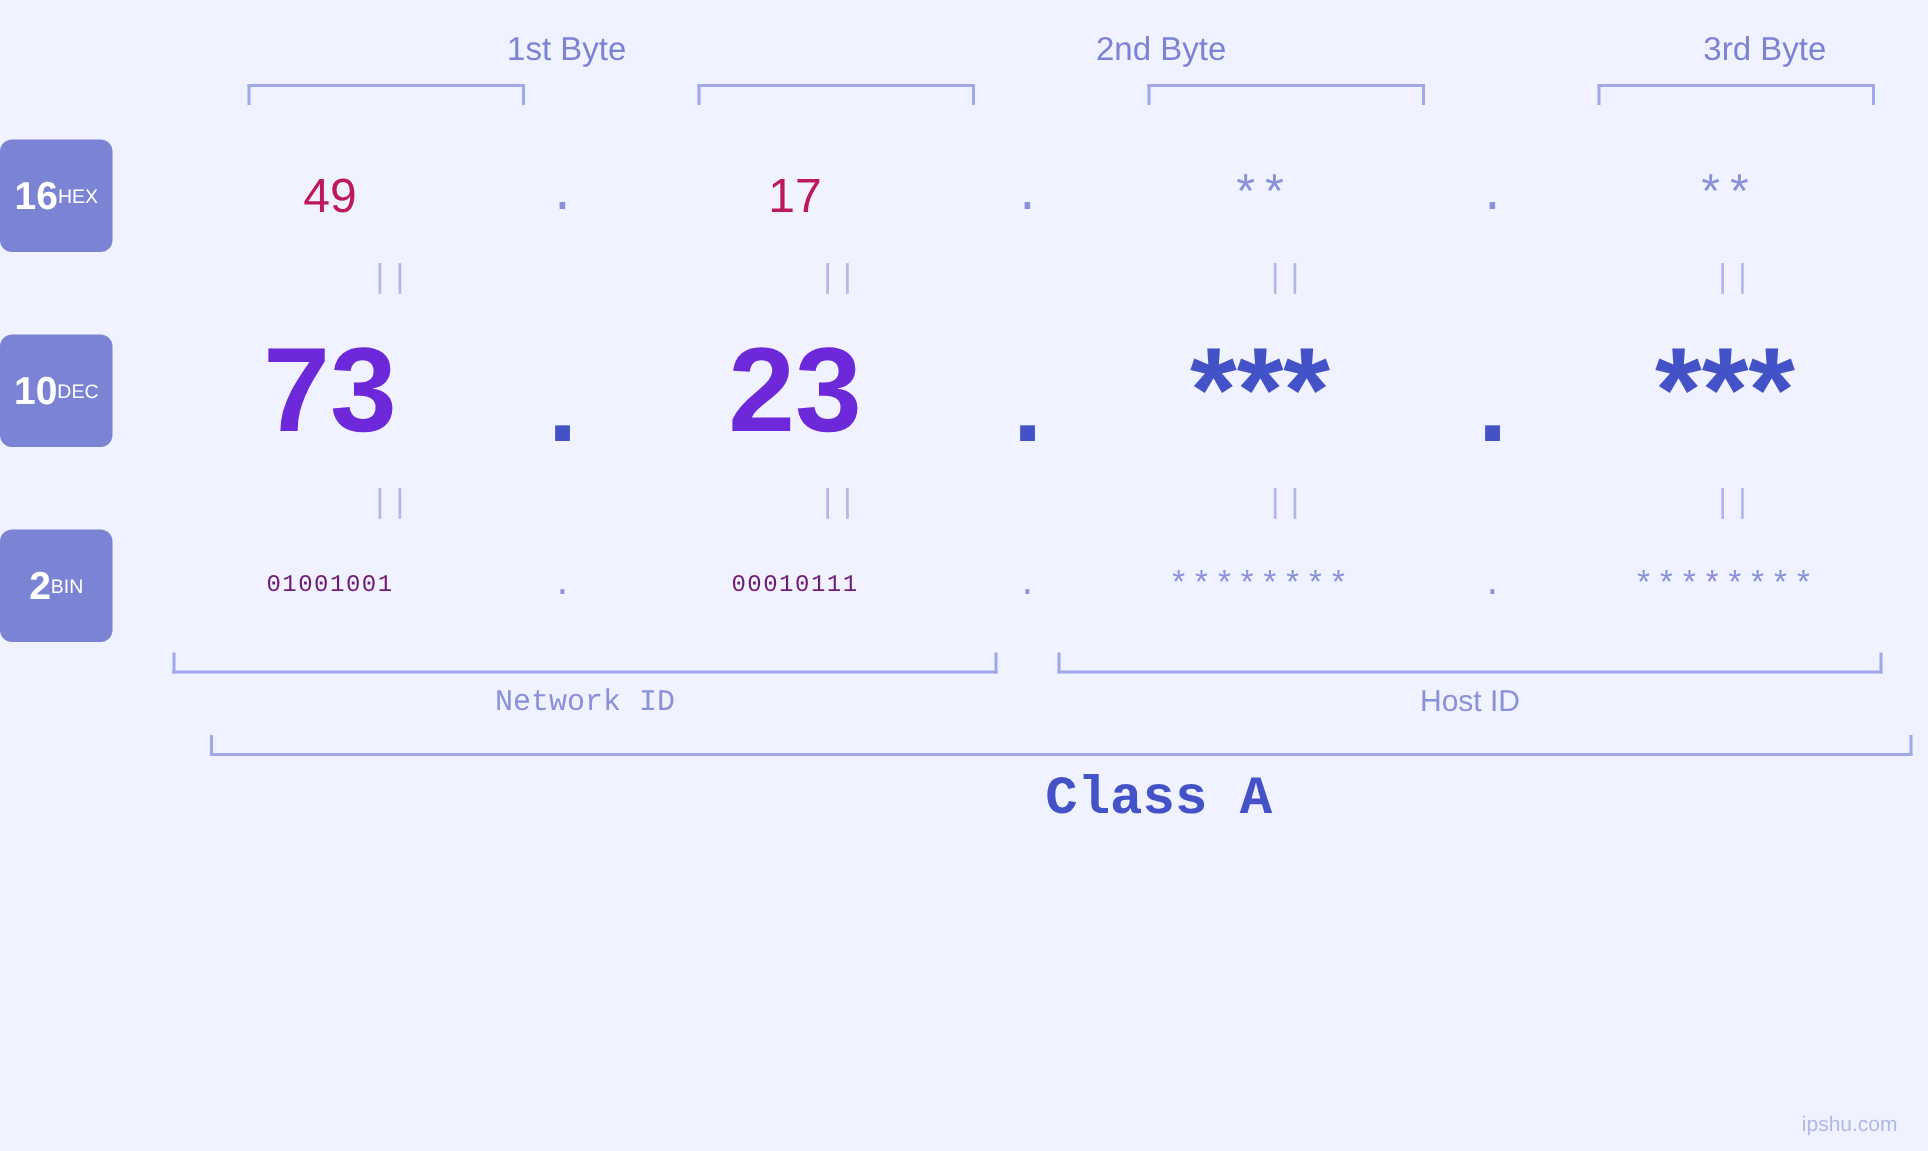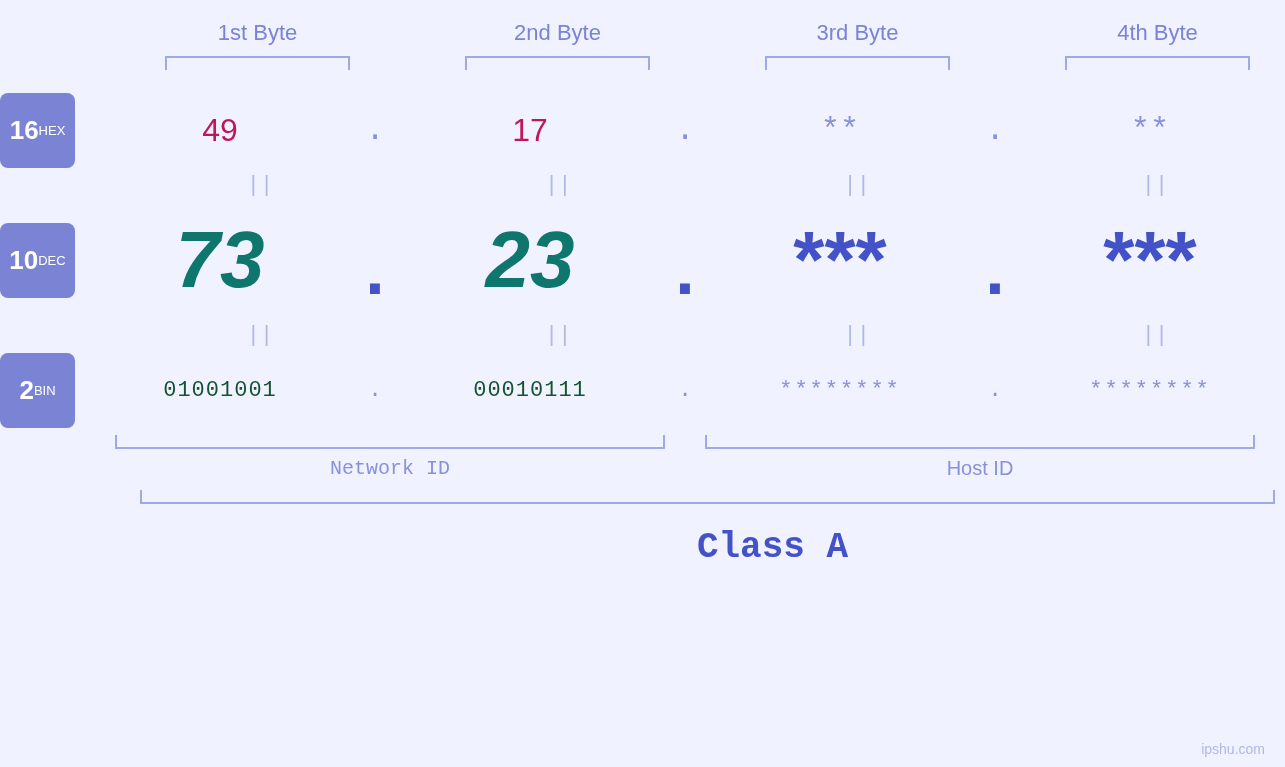--- a/index.html
+++ b/index.html
@@ -29,21 +29,21 @@
       width: 1200px;
       margin-left: 130px;
       justify-content: space-around;
       margin-bottom: 10px;
     }
 
     .byte-label {
       color: #7b83d4;
       font-size: 22px;
       font-family: Arial, sans-serif;
-      text-align: center;
+      text-align: right;
       width: 220px;
     }
 
     
     .bracket-row {
       display: flex;
       width: 1200px;
       margin-left: 130px;
       justify-content: space-around;
       margin-bottom: 20px;
@@ -82,42 +82,41 @@
     }
 
     .hex-val {
       font-size: 32px;
       color: #be185d;
       font-family: Arial, sans-serif;
     }
 
     .dec-val {
       font-size: 80px;
-      color: #0f766e;
-      font-weight: bold;
-      font-family: Arial, sans-serif;
-      font-style: italic;
+      color: #6d28d9;
+      font-weight: bold;
+      font-family: Arial, sans-serif;
     }
 
     .dec-dot {
       font-size: 70px;
       color: #4452c8;
       font-weight: bold;
       font-family: Arial, sans-serif;
       margin-top: 20px;
     }
 
     .hex-dot {
       font-size: 32px;
       color: #8891d9;
     }
 
     .bin-val {
-      font-size: 22px;
-      color: #14532d;
+      font-size: 16px;
+      color: #701a75;
       letter-spacing: 1px;
     }
 
     .bin-dot {
       font-size: 22px;
       color: #8891d9;
     }
 
     .star-hex {
       font-size: 32px;
@@ -212,21 +211,20 @@
   </style>
 </head>
 <body>
 
 <div class="main-container">
 
   <div class="byte-headers">
     <div class="byte-label">1st Byte</div>
     <div class="byte-label">2nd Byte</div>
     <div class="byte-label">3rd Byte</div>
-    <div class="byte-label">4th Byte</div>
   </div>
 
   <div class="bracket-row">
     <div class="bracket"></div>
     <div class="bracket"></div>
     <div class="bracket"></div>
     <div class="bracket"></div>
   </div>
 
   <div class="row-wrapper">
@@ -371,21 +369,21 @@
     </div>
   </div>
 
   <div style="display:flex; width:1285px; margin-top:10px;">
     <div style="width:130px;"></div>
     <div style="flex:1; padding:0 10px;">
       <div style="height:14px; border-bottom:2px solid #a0a8e8; border-left:2px solid #a0a8e8; border-right:2px solid #a0a8e8;"></div>
     </div>
   </div>
 
-  <div style="display:flex; width:1194px; margin-top:23px; justify-content:center;">
+  <div style="display:flex; width:1194px; margin-top:8px; justify-content:center;">
     <div style="margin-left:130px; flex:1; text-align:center;">
       <span class="class-label">Class A</span>
     </div>
   </div>
 
   <div class="watermark">ipshu.com</div>
 
 </div>
 
 </body></html>

